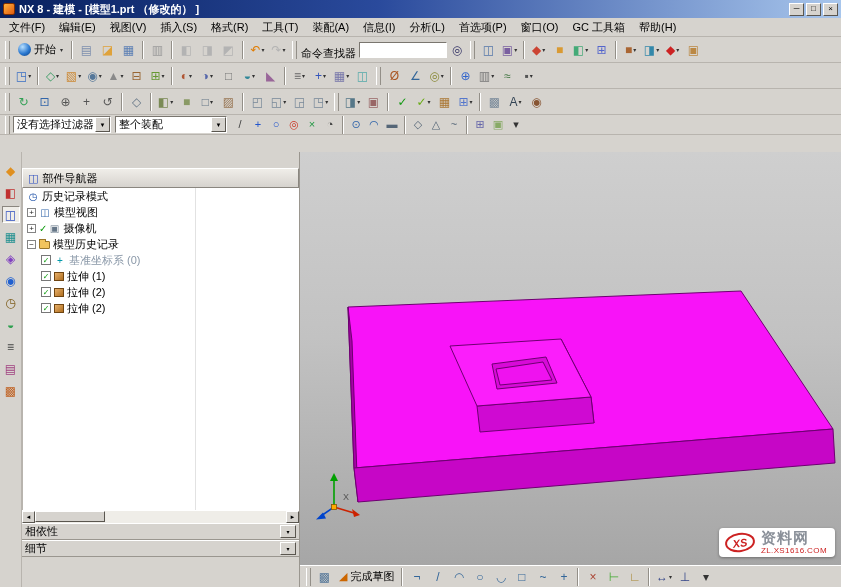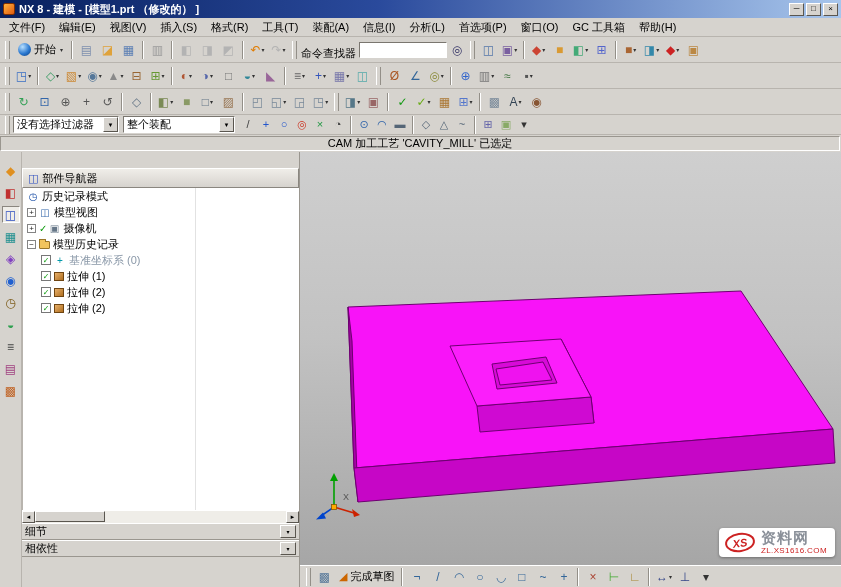--- a/index.html
+++ b/index.html
@@ -429,21 +429,21 @@
         <span class="tglyph" style="color: rgb(51, 68, 85);">A</span>
         <span class="tarrow">▾</span>
       </span>
       <span class="tbtn">
         <span class="tglyph" style="color: rgb(136, 85, 51);">◉</span>
       </span>
     </div>
 
   <div class="filterbar">
     <span class="grip"></span>
-    <div class="combo" style="width:106px">
+    <div class="combo" style="width:98px">
       <span class="combo-value">没有选择过滤器</span>
       <span class="combo-btn">▼</span>
     </div>
     <div class="combo" style="width:112px">
       <span class="combo-value">整个装配</span>
       <span class="combo-btn">▼</span>
     </div>
     <span id="filterIcons" style="display:flex;align-items:center">
         <span class="fbtn">
           <span class="tglyph" style="color: rgb(68, 68, 68);">/</span>
@@ -490,21 +490,20 @@
         <span class="fbtn">
           <span class="tglyph" style="color: rgb(136, 170, 102);">▣</span>
         </span>
         <span class="fbtn">
           <span class="tglyph" style="color: rgb(51, 51, 51);">▾</span>
         </span>
       </span>
   </div>
 
   <div class="promptbar">
-    <div class="statusbox prompt-right">CAM 加工工艺 'CAVITY_MILL' 已选定</div>
   </div>
 
   <div class="main">
 
     <div class="resbar" id="resbar">
         <span class="rbtn">
           <span style="color: rgb(224, 144, 32);">◆</span>
         </span>
         <span class="rbtn">
           <span style="color: rgb(192, 48, 48);">◧</span>
@@ -590,25 +589,25 @@
       </div>
       <div class="nav-hscroll">
         <span class="sbtn">◄</span>
         <span class="strack">
             <span class="sthumb"></span>
           </span>
         <span class="sbtn">►</span>
       </div>
       <div id="sections">
           <div class="nav-sec">
-            <span>细节</span>
+            <span>相依性</span>
             <span class="chev">▾</span>
           </div>
           <div class="nav-sec">
-            <span>相依性</span>
+            <span>细节</span>
             <span class="chev">▾</span>
           </div>
         </div>
       <div class="nav-filler"></div>
     </div>
 
     <div class="vpcol">
       <div class="viewport">
 
         <svg class="part-svg" viewBox="0 0 541 413" preserveAspectRatio="none">

